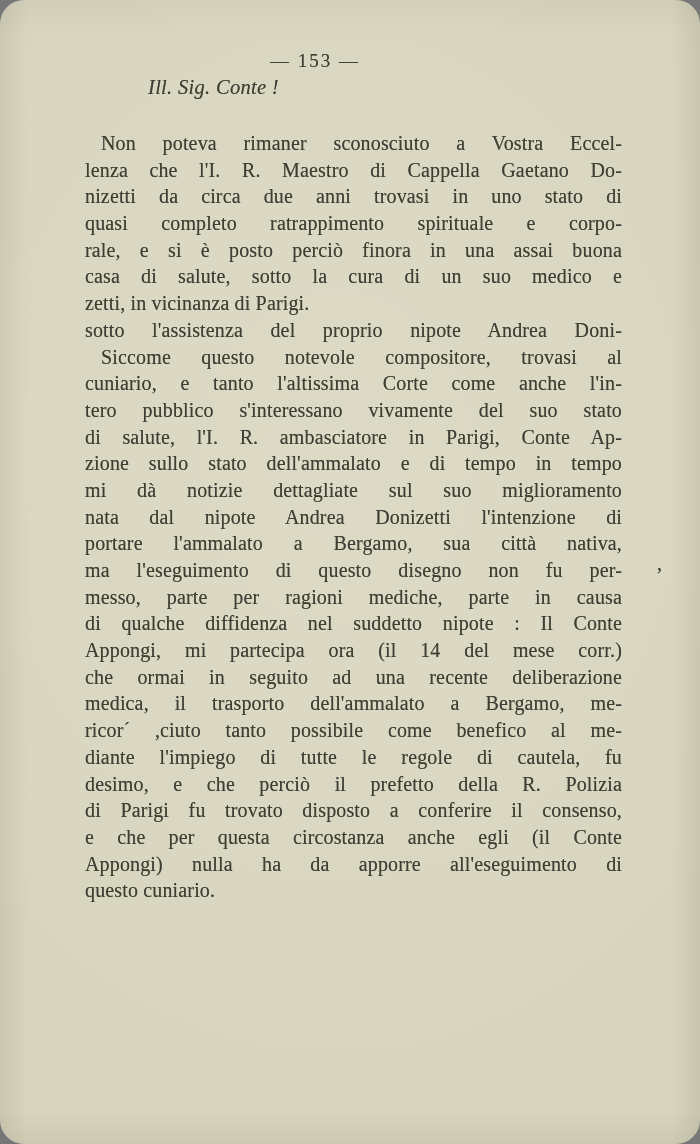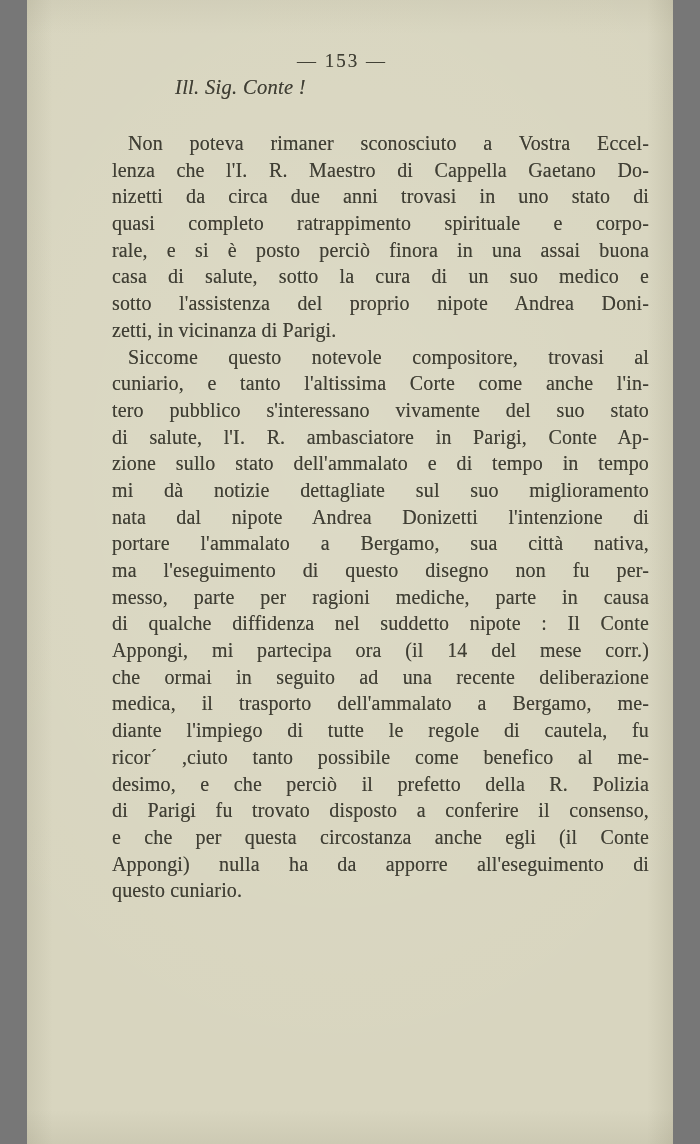--- a/index.html
+++ b/index.html
@@ -1,30 +1,31 @@
 <!DOCTYPE html>
 <html style="--paper: #d8d5bf; --ink: #3f3e34;"><head>
 <meta charset="utf-8">
 <title>Scanned page 153</title>
 <style>
   html, body { margin: 0; padding: 0; background: #777; }
   .page {
     position: relative;
-    width: 646px;
+    width: 700px;
     height: 1144px;
     margin: 0 auto;
     background: var(--paper, #d8d5bf);
     background-image:
       radial-gradient(ellipse 120% 90% at 48% 40%, rgba(255,255,248,0.12), rgba(0,0,0,0) 62%),
       linear-gradient(to right, rgba(90,85,60,0.10), rgba(0,0,0,0) 4%, rgba(0,0,0,0) 96%, rgba(90,85,60,0.12)),
       linear-gradient(to bottom, rgba(90,85,60,0.06), rgba(0,0,0,0) 3%, rgba(0,0,0,0) 97%, rgba(90,85,60,0.09));
     color: var(--ink, #3f3e34);
     font-family: "Liberation Serif", "DejaVu Serif", serif;
     overflow: hidden;
     text-shadow: 0 0 0.5px rgba(62,60,48,0.55);
+    border-radius: 24px;
   }
   .page-number {
     position: absolute;
     top: 50px;
     left: 85px;
     width: 460px;
     text-align: center;
     font-size: 19px;
     letter-spacing: 2px;
   }
@@ -75,41 +76,41 @@
 
   <div class="text-block">
 
     <div class="para">
       <div class="line j indent">Non poteva rimaner sconosciuto a Vostra Eccel-</div>
       <div class="line j">lenza che l'I. R. Maestro di Cappella Gaetano Do-</div>
       <div class="line j">nizetti da circa due anni trovasi in uno stato di</div>
       <div class="line j">quasi completo ratrappimento spirituale e corpo-</div>
       <div class="line j">rale, e si è posto perciò finora in una assai buona</div>
       <div class="line j">casa di salute, sotto la cura di un suo medico e</div>
+      <div class="line">zetti, in vicinanza di Parigi.</div>
       <div class="line j">sotto l'assistenza del proprio nipote Andrea Doni-</div>
-      <div class="line">zetti, in vicinanza di Parigi.</div>
     </div>
 
     <div class="para">
       <div class="line j indent">Siccome questo notevole compositore, trovasi al</div>
       <div class="line j">cuniario, e tanto l'altissima Corte come anche l'in-</div>
       <div class="line j">tero pubblico s'interessano vivamente del suo stato</div>
       <div class="line j">di salute, l'I. R. ambasciatore in Parigi, Conte Ap-</div>
       <div class="line j">zione sullo stato dell'ammalato e di tempo in tempo</div>
       <div class="line j">mi dà notizie dettagliate sul suo miglioramento</div>
       <div class="line j">nata dal nipote Andrea Donizetti l'intenzione di</div>
       <div class="line j">portare l'ammalato a Bergamo, sua città nativa,</div>
       <div class="line j">ma l'eseguimento di questo disegno non fu per-</div>
       <div class="line j">messo, parte per ragioni mediche, parte in causa</div>
       <div class="line j">di qualche diffidenza nel suddetto nipote : Il Conte</div>
       <div class="line j">Appongi, mi partecipa ora (il 14 del mese corr.)</div>
       <div class="line j">che ormai in seguito ad una recente deliberazione</div>
       <div class="line j">medica, il trasporto dell'ammalato a Bergamo, me-</div>
+      <div class="line j">ricor´ ,ciuto tanto possibile come benefico al me-</div>
       <div class="line j">diante l'impiego di tutte le regole di cautela, fu</div>
-      <div class="line j">ricor´ ,ciuto tanto possibile come benefico al me-</div>
       <div class="line j">desimo, e che perciò il prefetto della R. Polizia</div>
       <div class="line j">di Parigi fu trovato disposto a conferire il consenso,</div>
       <div class="line j">e che per questa circostanza anche egli (il Conte</div>
       <div class="line j">Appongi) nulla ha da apporre all'eseguimento di</div>
       <div class="line">questo cuniario.</div>
     </div>
 
   </div>
 
   <div class="margin-mark">,</div>

